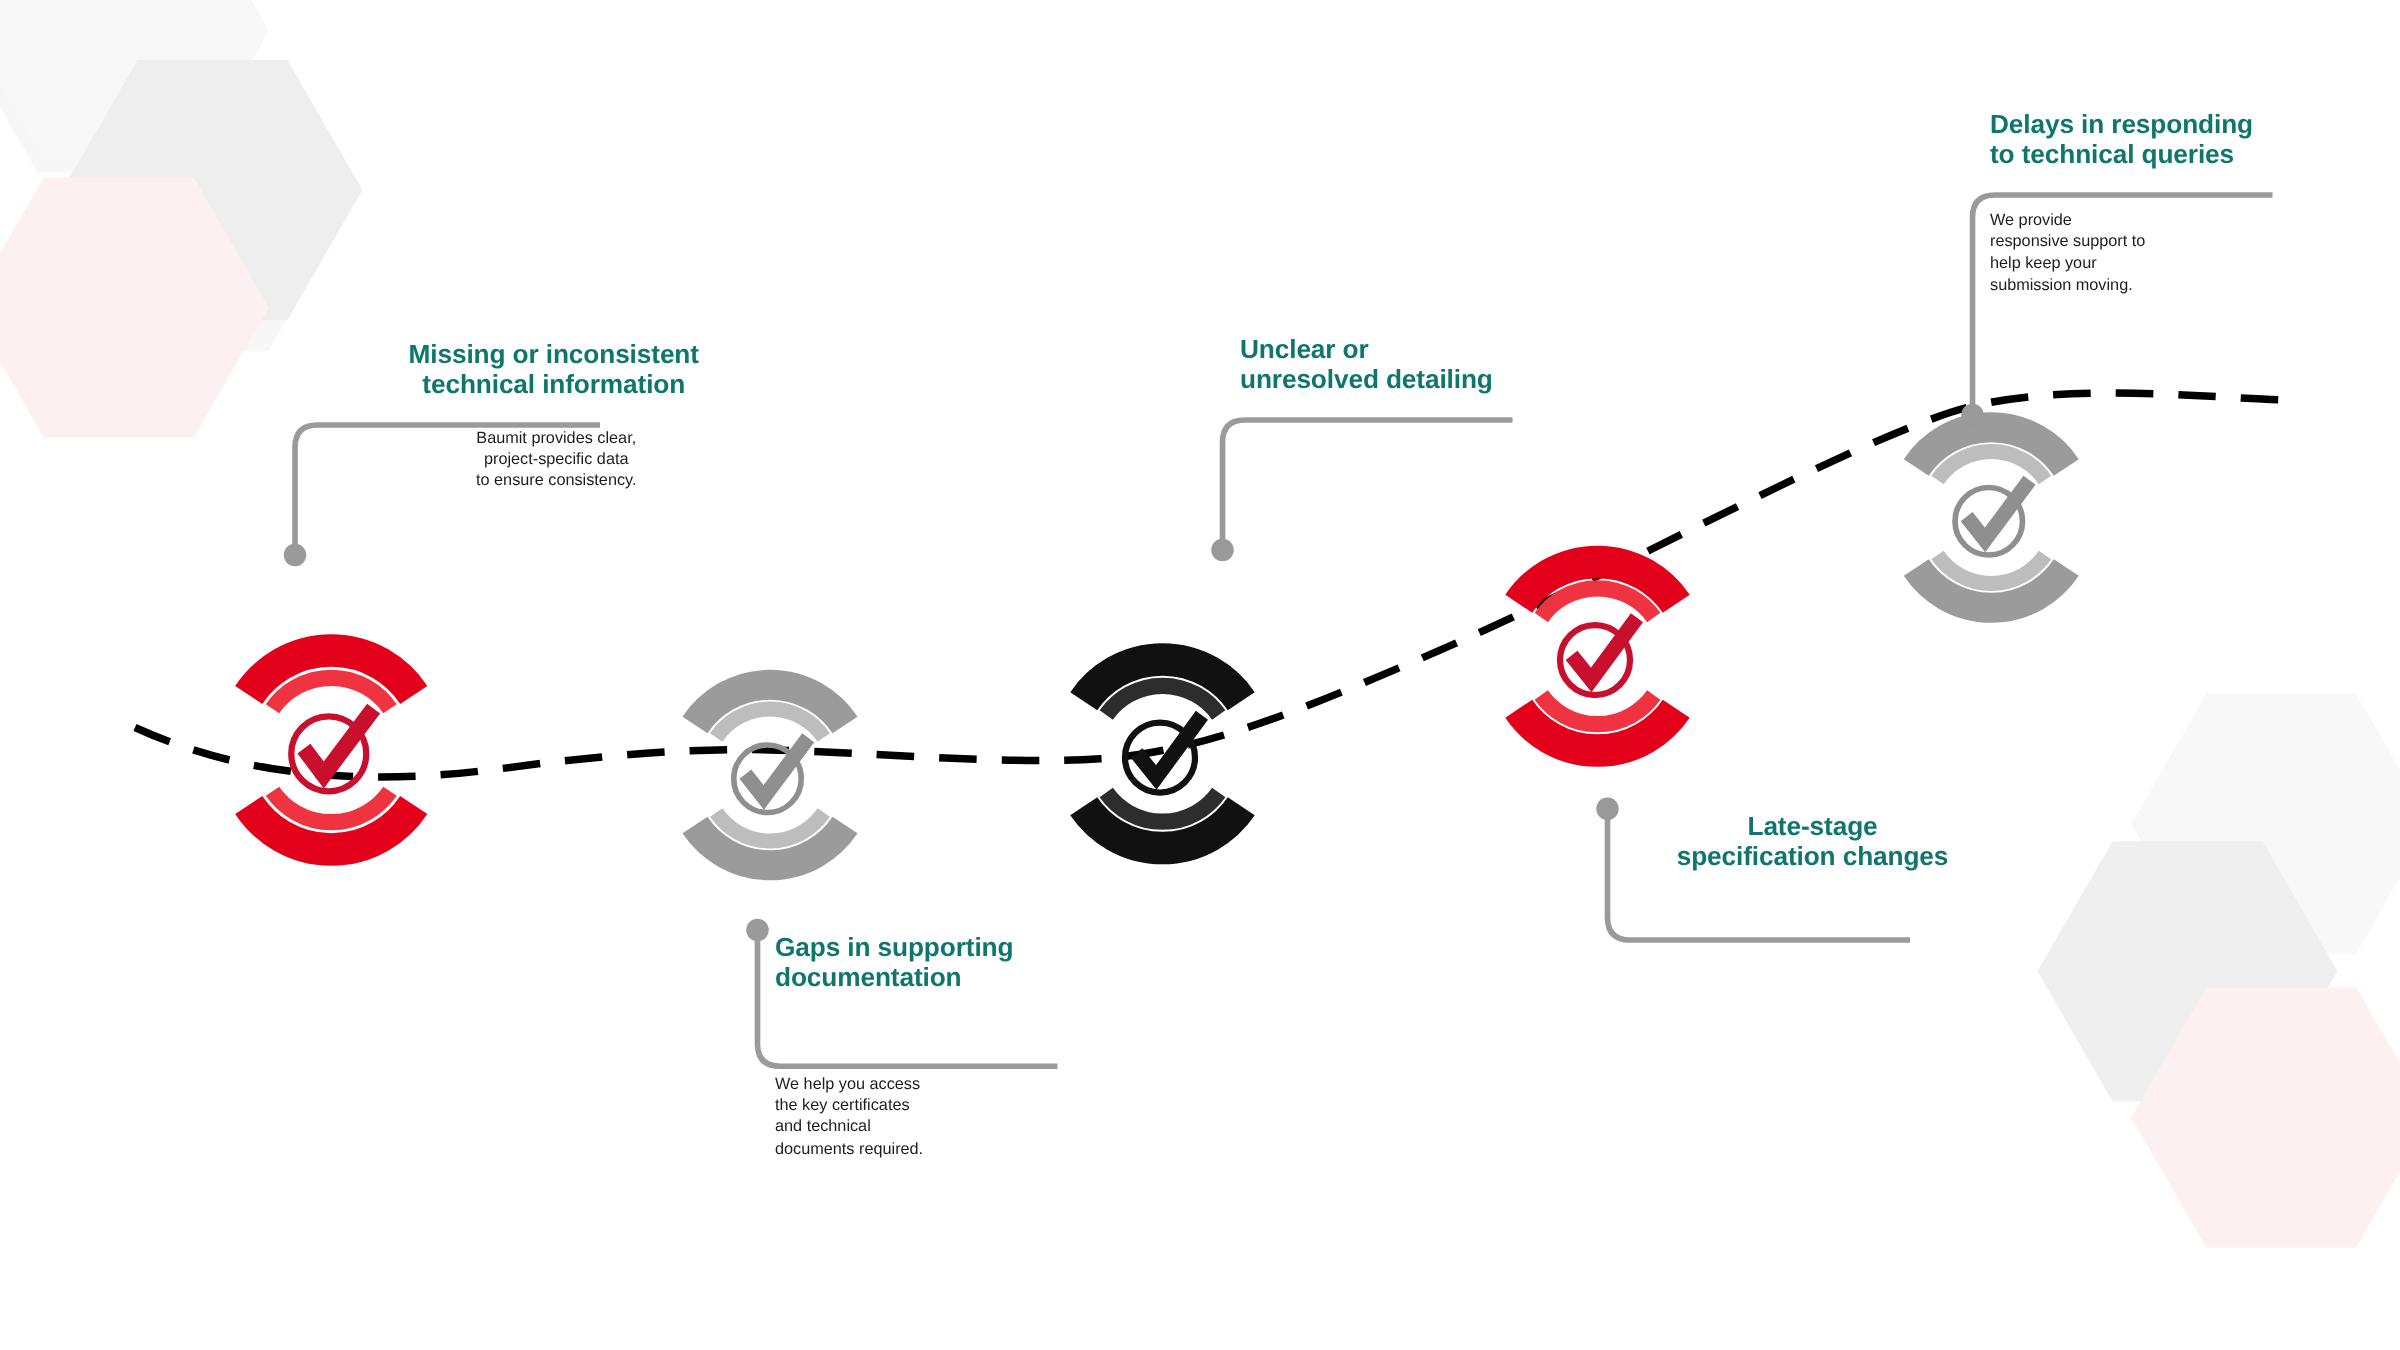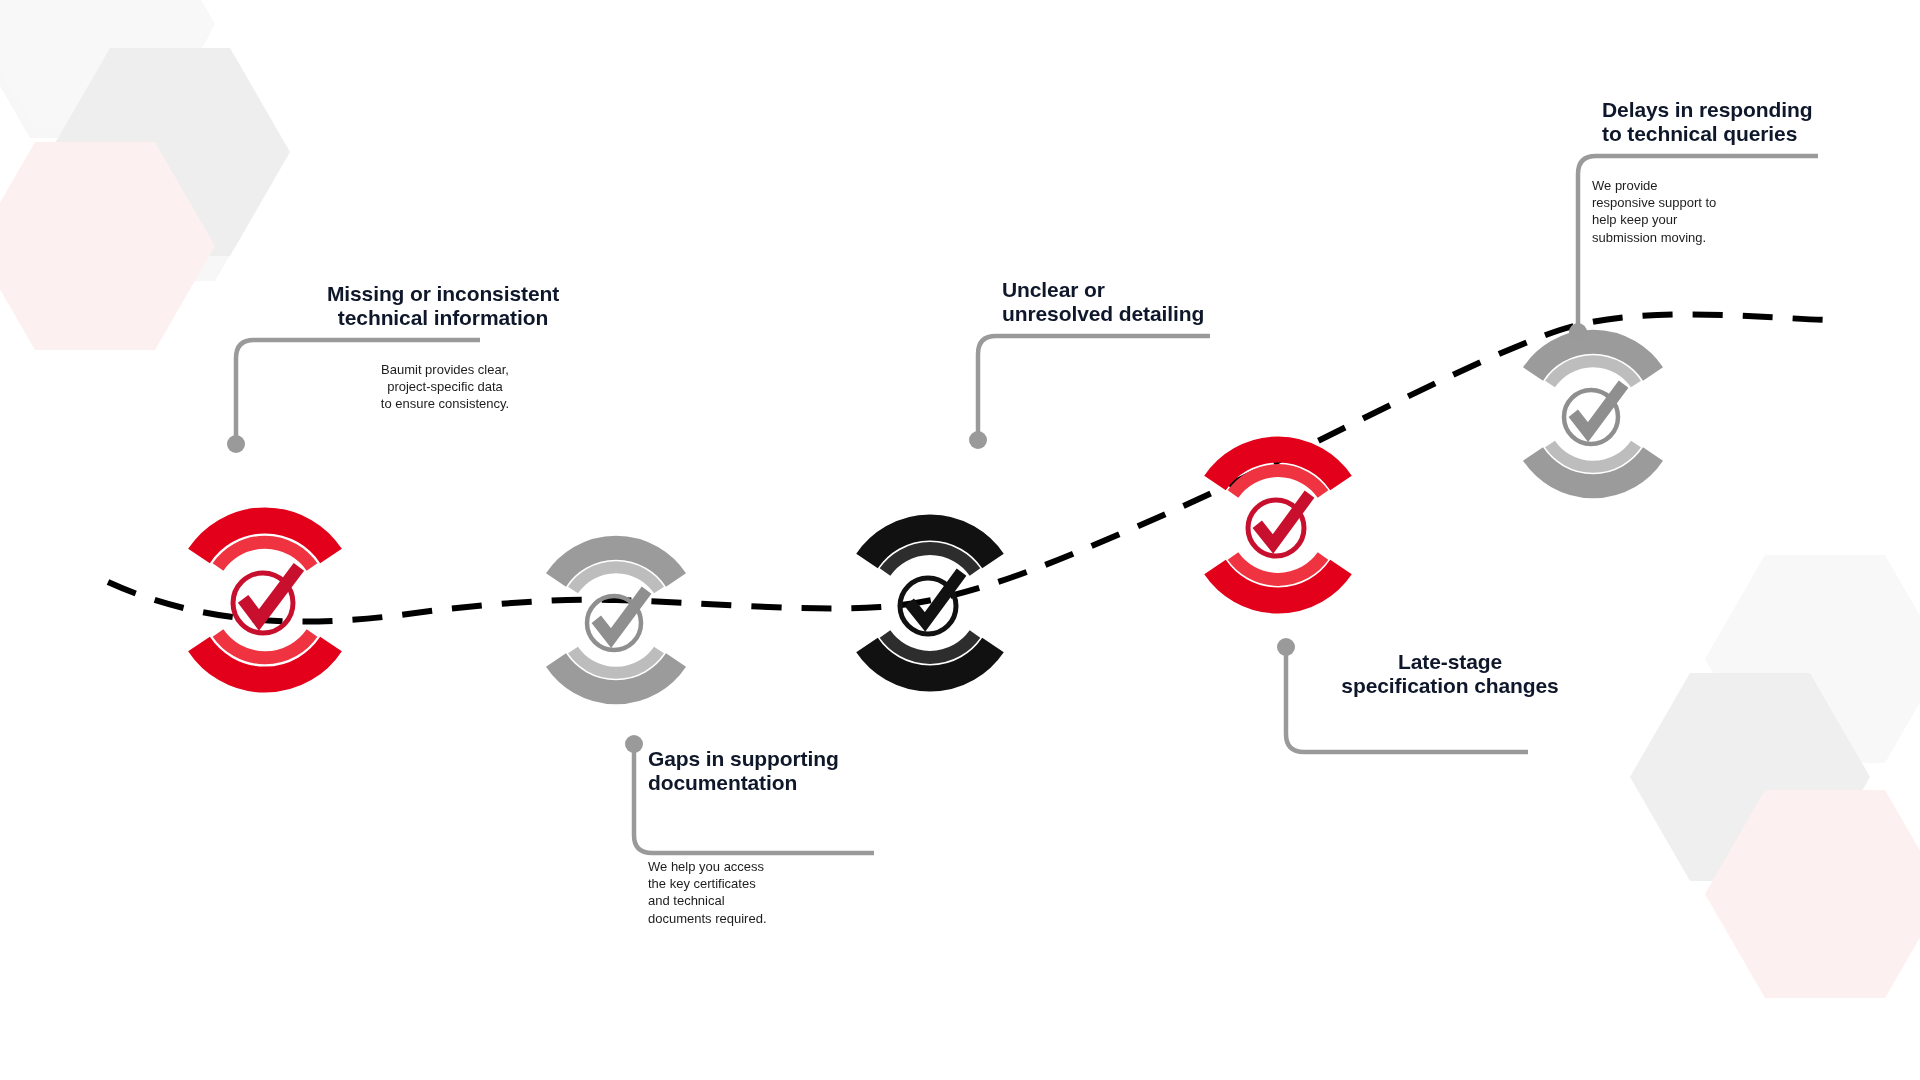--- a/index.html
+++ b/index.html
@@ -49,22 +49,22 @@
 
   
   .callout {
     position: absolute;
   }
   .callout-title {
     font-weight: bold;
     font-size: 21px;
     line-height: 1.16;
     letter-spacing: -0.1px;
-    color: #0f172a;
-    margin: 10px;
+    color: #0f766e;
+    margin: 0;
     white-space: pre-line;
   }
   .callout-body {
     font-weight: normal;
     font-size: 13px;
     line-height: 1.33;
     color: #1d1d1d;
     margin: 0;
     white-space: pre-line;
   }
@@ -128,21 +128,21 @@
     </svg>
   </div>
 
   <div class="callout" style="left:278px; top:272px; width:330px;text-align:center;">
     <div class="callout-title">Missing or inconsistent
 technical information</div>
     <svg class="connector" width="260" height="130" viewBox="0 0 260 130" style="left:-50px; top:62px;">
       <path d="M 252 6 L 26 6 Q 8 6 8 24 L 8 104" fill="none" stroke="#9a9a9a" stroke-width="4.5" stroke-linecap="butt"></path>
       <circle cx="8" cy="110" r="9" fill="#9a9a9a"></circle>
     </svg>
-    <div class="callout-body" style="margin-top:30px; margin-left:4px;">Baumit provides clear,
+    <div class="callout-body" style="margin-top:20px; margin-left:4px;">Baumit provides clear,
 project-specific data
 to ensure consistency.</div>
   </div>
 
   <div class="badge" style="left:616px; top:620px;">
     <svg width="300" height="300" viewBox="-150 -150 300 300" xmlns="http://www.w3.org/2000/svg" style="position:absolute; left:-150px; top:-150px;">
       <g fill="none" stroke="#9b9b9b" stroke-width="24">
         <path d="M -60 -40 A 72 72 0 0 1 60 -40"></path>
         <path d="M  60  40 A 72 72 0 0 1 -60 40"></path>
       </g>
@@ -150,21 +150,21 @@
         <path d="M -43 -30 A 52 52 0 0 1 43 -30"></path>
         <path d="M  43  30 A 52 52 0 0 1 -43 30"></path>
       </g>
       <g>
         <circle cx="-2" cy="3" r="27" fill="none" stroke="#8f8f8f" stroke-width="4.5"></circle>
         <path d="M -16 4 L -5 18 L 27 -25" fill="none" stroke="#8f8f8f" stroke-width="12" stroke-linecap="square" stroke-linejoin="miter"></path>
       </g>
     </svg>
   </div>
 
-  <div class="callout" style="left:648px; top:735px; width:300px;">
+  <div class="callout" style="left:620px; top:735px; width:300px;">
     <svg class="connector" width="260" height="140" viewBox="0 0 260 140" style="left:-22px; top:0px;">
       <circle cx="8" cy="9" r="9" fill="#9a9a9a"></circle>
       <path d="M 8 12 L 8 100 Q 8 118 26 118 L 248 118" fill="none" stroke="#9a9a9a" stroke-width="4.5" stroke-linecap="butt"></path>
     </svg>
     <div class="callout-title" style="margin-top:12px; margin-left:0px;">Gaps in supporting
 documentation</div>
     <div class="callout-body" style="margin-top:62px;">We help you access
 the key certificates
 and technical
 documents required.</div>

